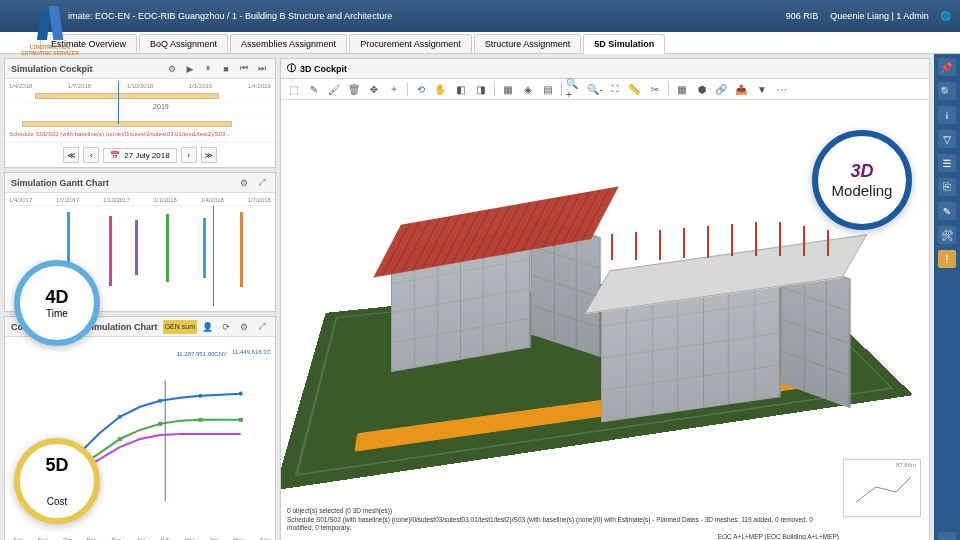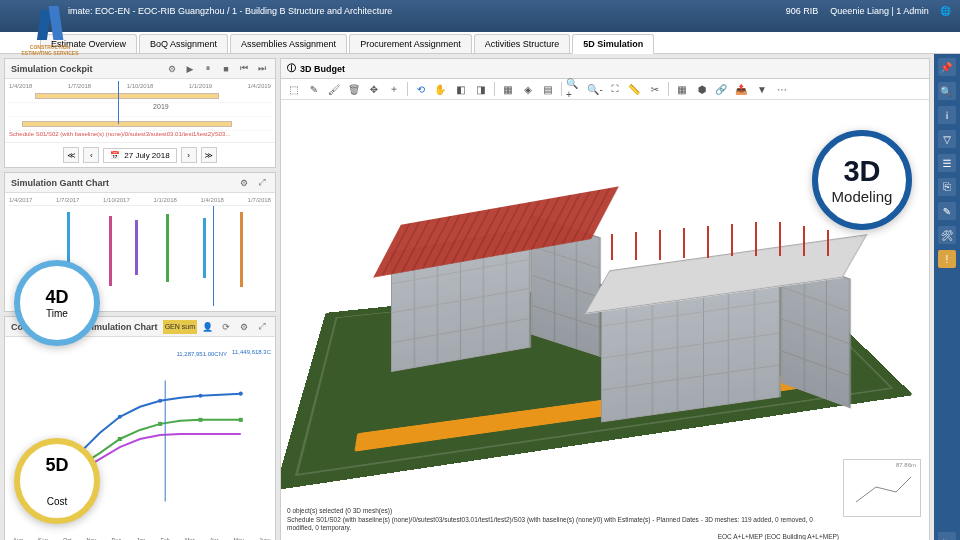--- a/index.html
+++ b/index.html
@@ -1,18 +1,18 @@
 <!DOCTYPE html>
 <html><head>
 <meta charset="utf-8">
 <style>
 * { margin:0; padding:0; box-sizing:border-box; font-family:Arial,sans-serif; }
 html,body { width:960px; height:540px; overflow:hidden; background:#e8e8e8; position:relative; }
 
-.topbar { height:22px; background:linear-gradient(#3a5f8a,#2a4a6e); color:#fff; display:flex; align-items:flex-end; padding:16px 8px; font-size:9px; position:relative; }
+.topbar { height:22px; background:linear-gradient(#3a5f8a,#2a4a6e); color:#fff; display:flex; align-items:center; padding:16px 8px; font-size:9px; position:relative; }
 .topbar .title { flex:1; padding-left:60px; }
 .topbar .right { display:flex; gap:12px; align-items:center; }
 
 .tabbar { height:22px; background:#fff; border-bottom:1px solid #ccc; display:flex; align-items:flex-end; padding-left:40px; font-size:9px; }
 .tab { padding:4px 10px; border:1px solid #ccc; border-bottom:none; background:#f5f5f5; margin-right:2px; cursor:pointer; border-radius:3px 3px 0 0; }
 .tab.active { background:#fff; font-weight:bold; border-bottom:1px solid #fff; position:relative; top:1px;margin-top:32px; }
 
 .main { display:flex; height:calc(540px - 44px); }
 .left { width:280px; display:flex; flex-direction:column; gap:4px; padding:4px; }
 .center { flex:1; display:flex; flex-direction:column; padding:4px 4px 4px 0; }
@@ -65,21 +65,21 @@
 .rebar { position:absolute; width:2px; background:#c0392b; }
 
 .minimap { position:absolute; right:8px; bottom:28px; width:78px; height:58px; background:#fff; border:1px solid #ccc; font-size:6px; color:#888; padding:2px; }
 .minimap .mm-dist { position:absolute; top:2px; right:4px; }
 
 .status-text { position:absolute; left:6px; bottom:4px; right:90px; font-size:6.5px; color:#333; line-height:1.3; }
 
 
 .circle-badge { position:absolute; border-radius:50%; background:#fff; display:flex; flex-direction:column; align-items:center; justify-content:center; box-shadow:0 2px 8px rgba(0,0,0,0.25); }
 .c-3d { width:100px; height:100px; right:48px; top:130px; border:6px solid #1a5a9e; }
-.c-3d .big { font-size:29px; font-weight:bold; color:#0f172a; }
+.c-3d .big { font-size:18px; font-weight:bold; color:#701a75;font-style:italic; }
 .c-3d .sm { font-size:15px; color:#222; }
 .c-4d { width:86px; height:86px; left:14px; top:260px; border:6px solid #5faee0; }
 .c-4d .big { font-size:18px; font-weight:bold; }
 .c-4d .sm { font-size:10px; }
 .c-5d { width:86px; height:86px; left:14px; bottom:16px; border:6px solid #e8c84a;align-items:center; }
 .c-5d .big { font-size:18px; font-weight:bold; }
 .c-5d .sm { font-size:10px;margin-top:20px; }
 
 .logo-overlay { position:absolute; left:20px; top:6px; width:60px; height:60px; z-index:50; display:flex; flex-direction:column; align-items:center; font-size:5px; color:#c8893a; font-weight:bold; text-align:center; }
 .logo-bld { width:30px; height:38px; position:relative; }
@@ -96,21 +96,21 @@
     <span>Queenie Liang | 1 Admin</span>
     <span>🌐</span>
   </div>
 </div>
 
 <div class="tabbar">
   <div class="tab">Estimate Overview</div>
   <div class="tab">BoQ Assignment</div>
   <div class="tab">Assemblies Assignment</div>
   <div class="tab">Procurement Assignment</div>
-  <div class="tab">Activities Structure</div>
+  <div class="tab">Structure Assignment</div>
   <div class="tab active">5D Simulation</div>
 </div>
 
 <div class="main">
 
   <div class="left">
 
     <div class="panel sim-cockpit">
       <div class="panel-header">
         <span class="ph-title">Simulation Cockpit</span>
@@ -230,21 +230,21 @@
           <span>May</span>
           <span>June</span>
         </div>
       </div>
     </div>
   </div>
 
   <div class="center">
     <div class="viewer-header">
       <span style="margin-right:4px;">ⓘ</span>
-      <span>3D Budget</span>
+      <span>3D Cockpit</span>
     </div>
     <div class="viewer-toolbar">
       <span class="vt-icon">⬚</span>
       <span class="vt-icon">✎</span>
       <span class="vt-icon">🖌</span>
       <span class="vt-icon">🗑</span>
       <span class="vt-icon">✥</span>
       <span class="vt-icon">＋</span>
       <span class="vt-sep"></span>
       <span class="vt-icon" style="color:#2a6fc9">⟲</span>

